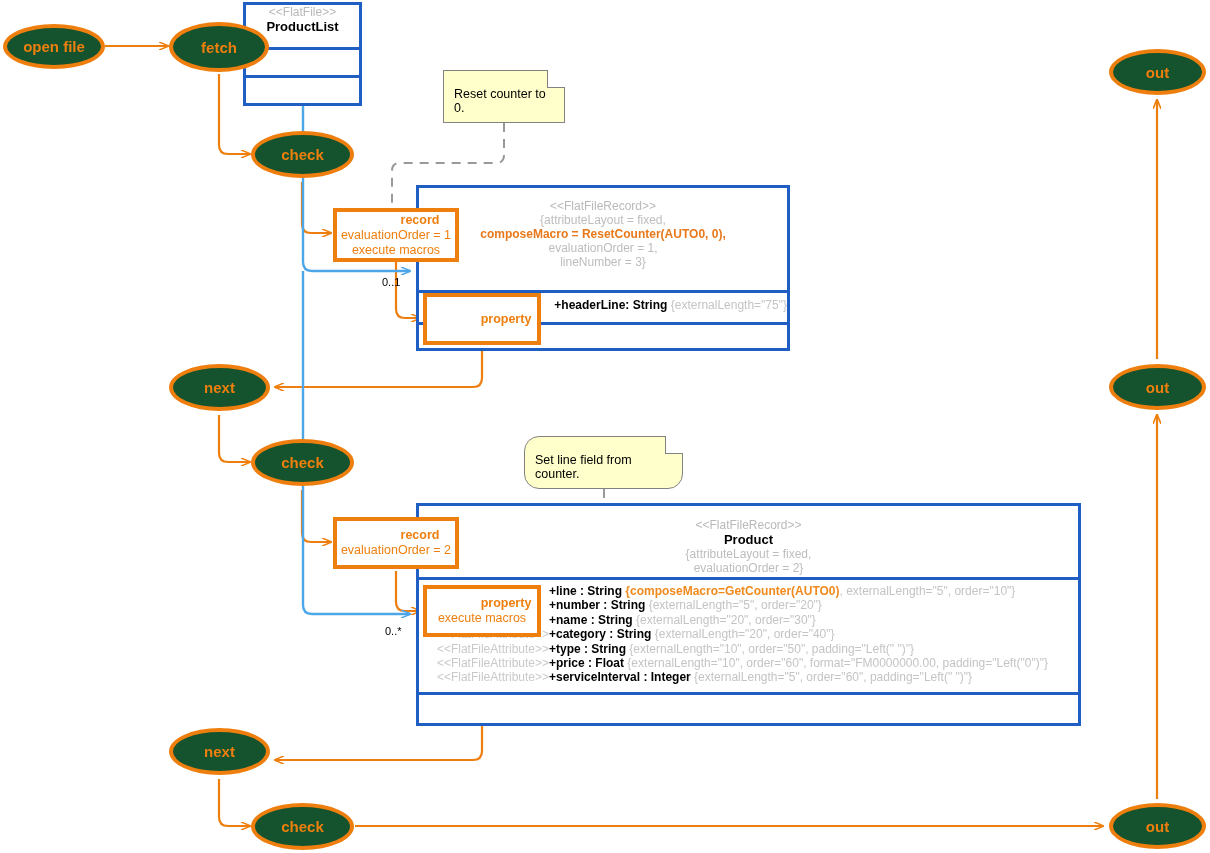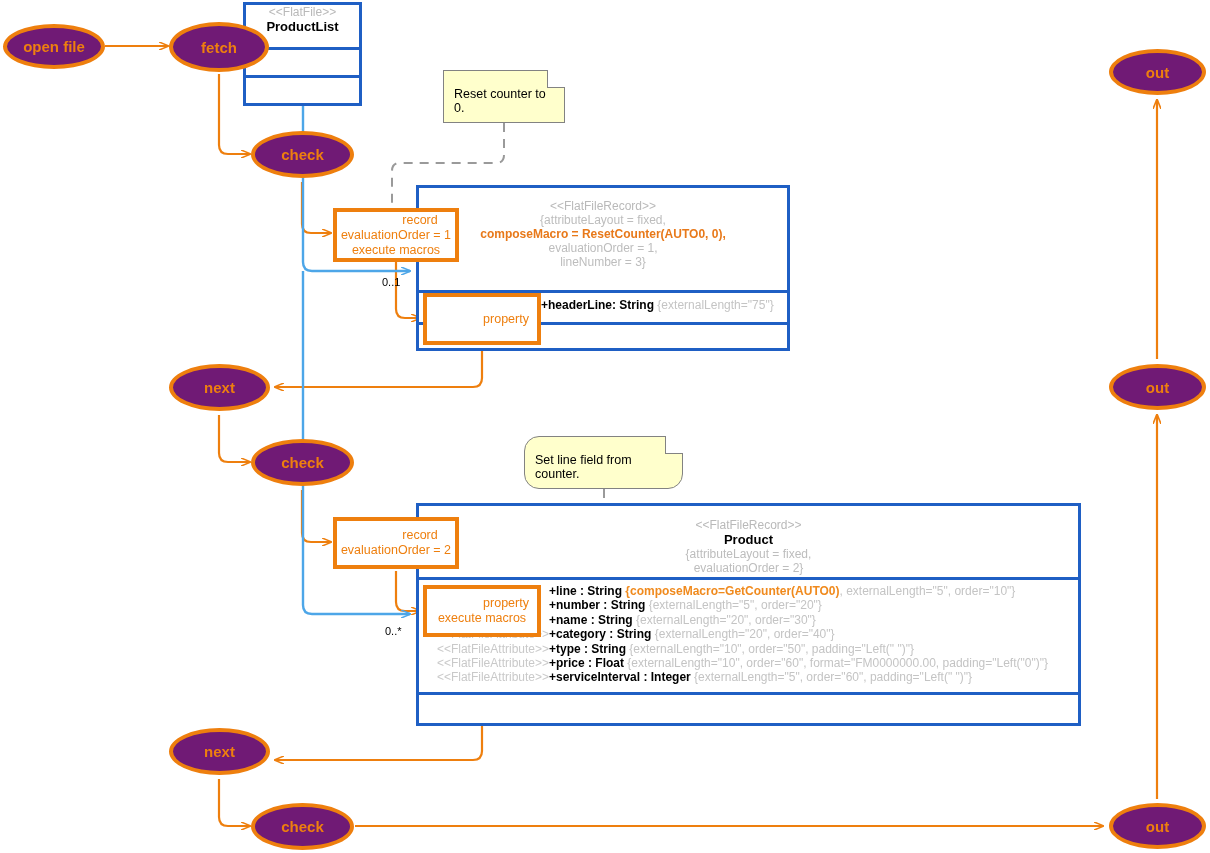--- a/index.html
+++ b/index.html
@@ -14,28 +14,28 @@
   .stereo{color:#b9b9b9;font-size:12px;text-align:center;line-height:14px;}
   .clsname{color:#000000;font-weight:bold;font-size:13px;text-align:center;line-height:15px;}
   .props{color:#bdbdbd;font-size:12px;text-align:center;line-height:14px;}
   .props .hl{color:#e8791a;font-weight:bold;}
   .attrline{font-size:12px;line-height:14.4px;white-space:nowrap;color:#000000;font-weight:bold;}
   .attrline .dim{color:#c4c4c4;font-weight:normal;}
   .attrline .om{color:#f08a1d;font-weight:bold;}
 
   
   .node{position:absolute;border:4px solid #ee7f0e;border-radius:50%;
-        background:#701a75;color:#ee7f0e;font-weight:bold;font-size:15px;
+        background:#14532d;color:#ee7f0e;font-weight:bold;font-size:15px;
         display:flex;align-items:center;justify-content:center;box-sizing:border-box;}
 
   
   .act{position:absolute;border:4px solid #ee7f0e;background:#ffffff;color:#ee7f0e;
        font-size:12.5px;line-height:15px;text-align:center;box-sizing:border-box;
        display:flex;flex-direction:column;align-items:center;justify-content:center;}
-  .act .t1{font-weight:normal;margin-left:48px;}
+  .act .t1{font-weight:bold;margin-left:48px;}
   .act .t2{font-weight:normal;}
 
   
   .note{position:absolute;background:#ffffcc;border:1px solid #828282;box-sizing:border-box;
         font-size:12.5px;color:#000000;padding:16px 10px 6px 10px;}
   .note .fold{position:absolute;right:-1px;top:-1px;width:17px;height:17px;
         background:#ffffff;border-left:1px solid #828282;border-bottom:1px solid #828282;}
 
   
   .mult{position:absolute;font-size:11px;color:#000000;}
@@ -107,21 +107,21 @@
   <div class="uml" style="left:416px;top:185px;width:374px;height:166px;">
     <div class="compartment first" style="height:102px;padding-top:11px;">
       <div class="stereo">&lt;&lt;FlatFileRecord&gt;&gt;</div>
       <div class="props">
         <div>{attributeLayout = fixed,</div>
         <div class="hl">composeMacro = ResetCounter(AUTO0, 0),</div>
         <div>evaluationOrder = 1,</div>
         <div>lineNumber = 3}</div>
       </div>
     </div>
-    <div class="compartment" style="height:32px;padding:5px 0 0 122px;">
+    <div class="compartment" style="height:32px;padding:5px 0 0 122px;text-align:right;">
       <div class="attrline">
         <span>+headerLine: String </span><span class="dim">{externalLength="75"}</span>
       </div>
     </div>
     <div class="compartment" style="height:28px;"></div>
   </div>
 
   <div class="uml" style="left:416px;top:503px;width:665px;height:223px;">
     <div class="compartment first" style="height:71px;padding-top:12px;">
       <div class="stereo">&lt;&lt;FlatFileRecord&gt;&gt;</div>

